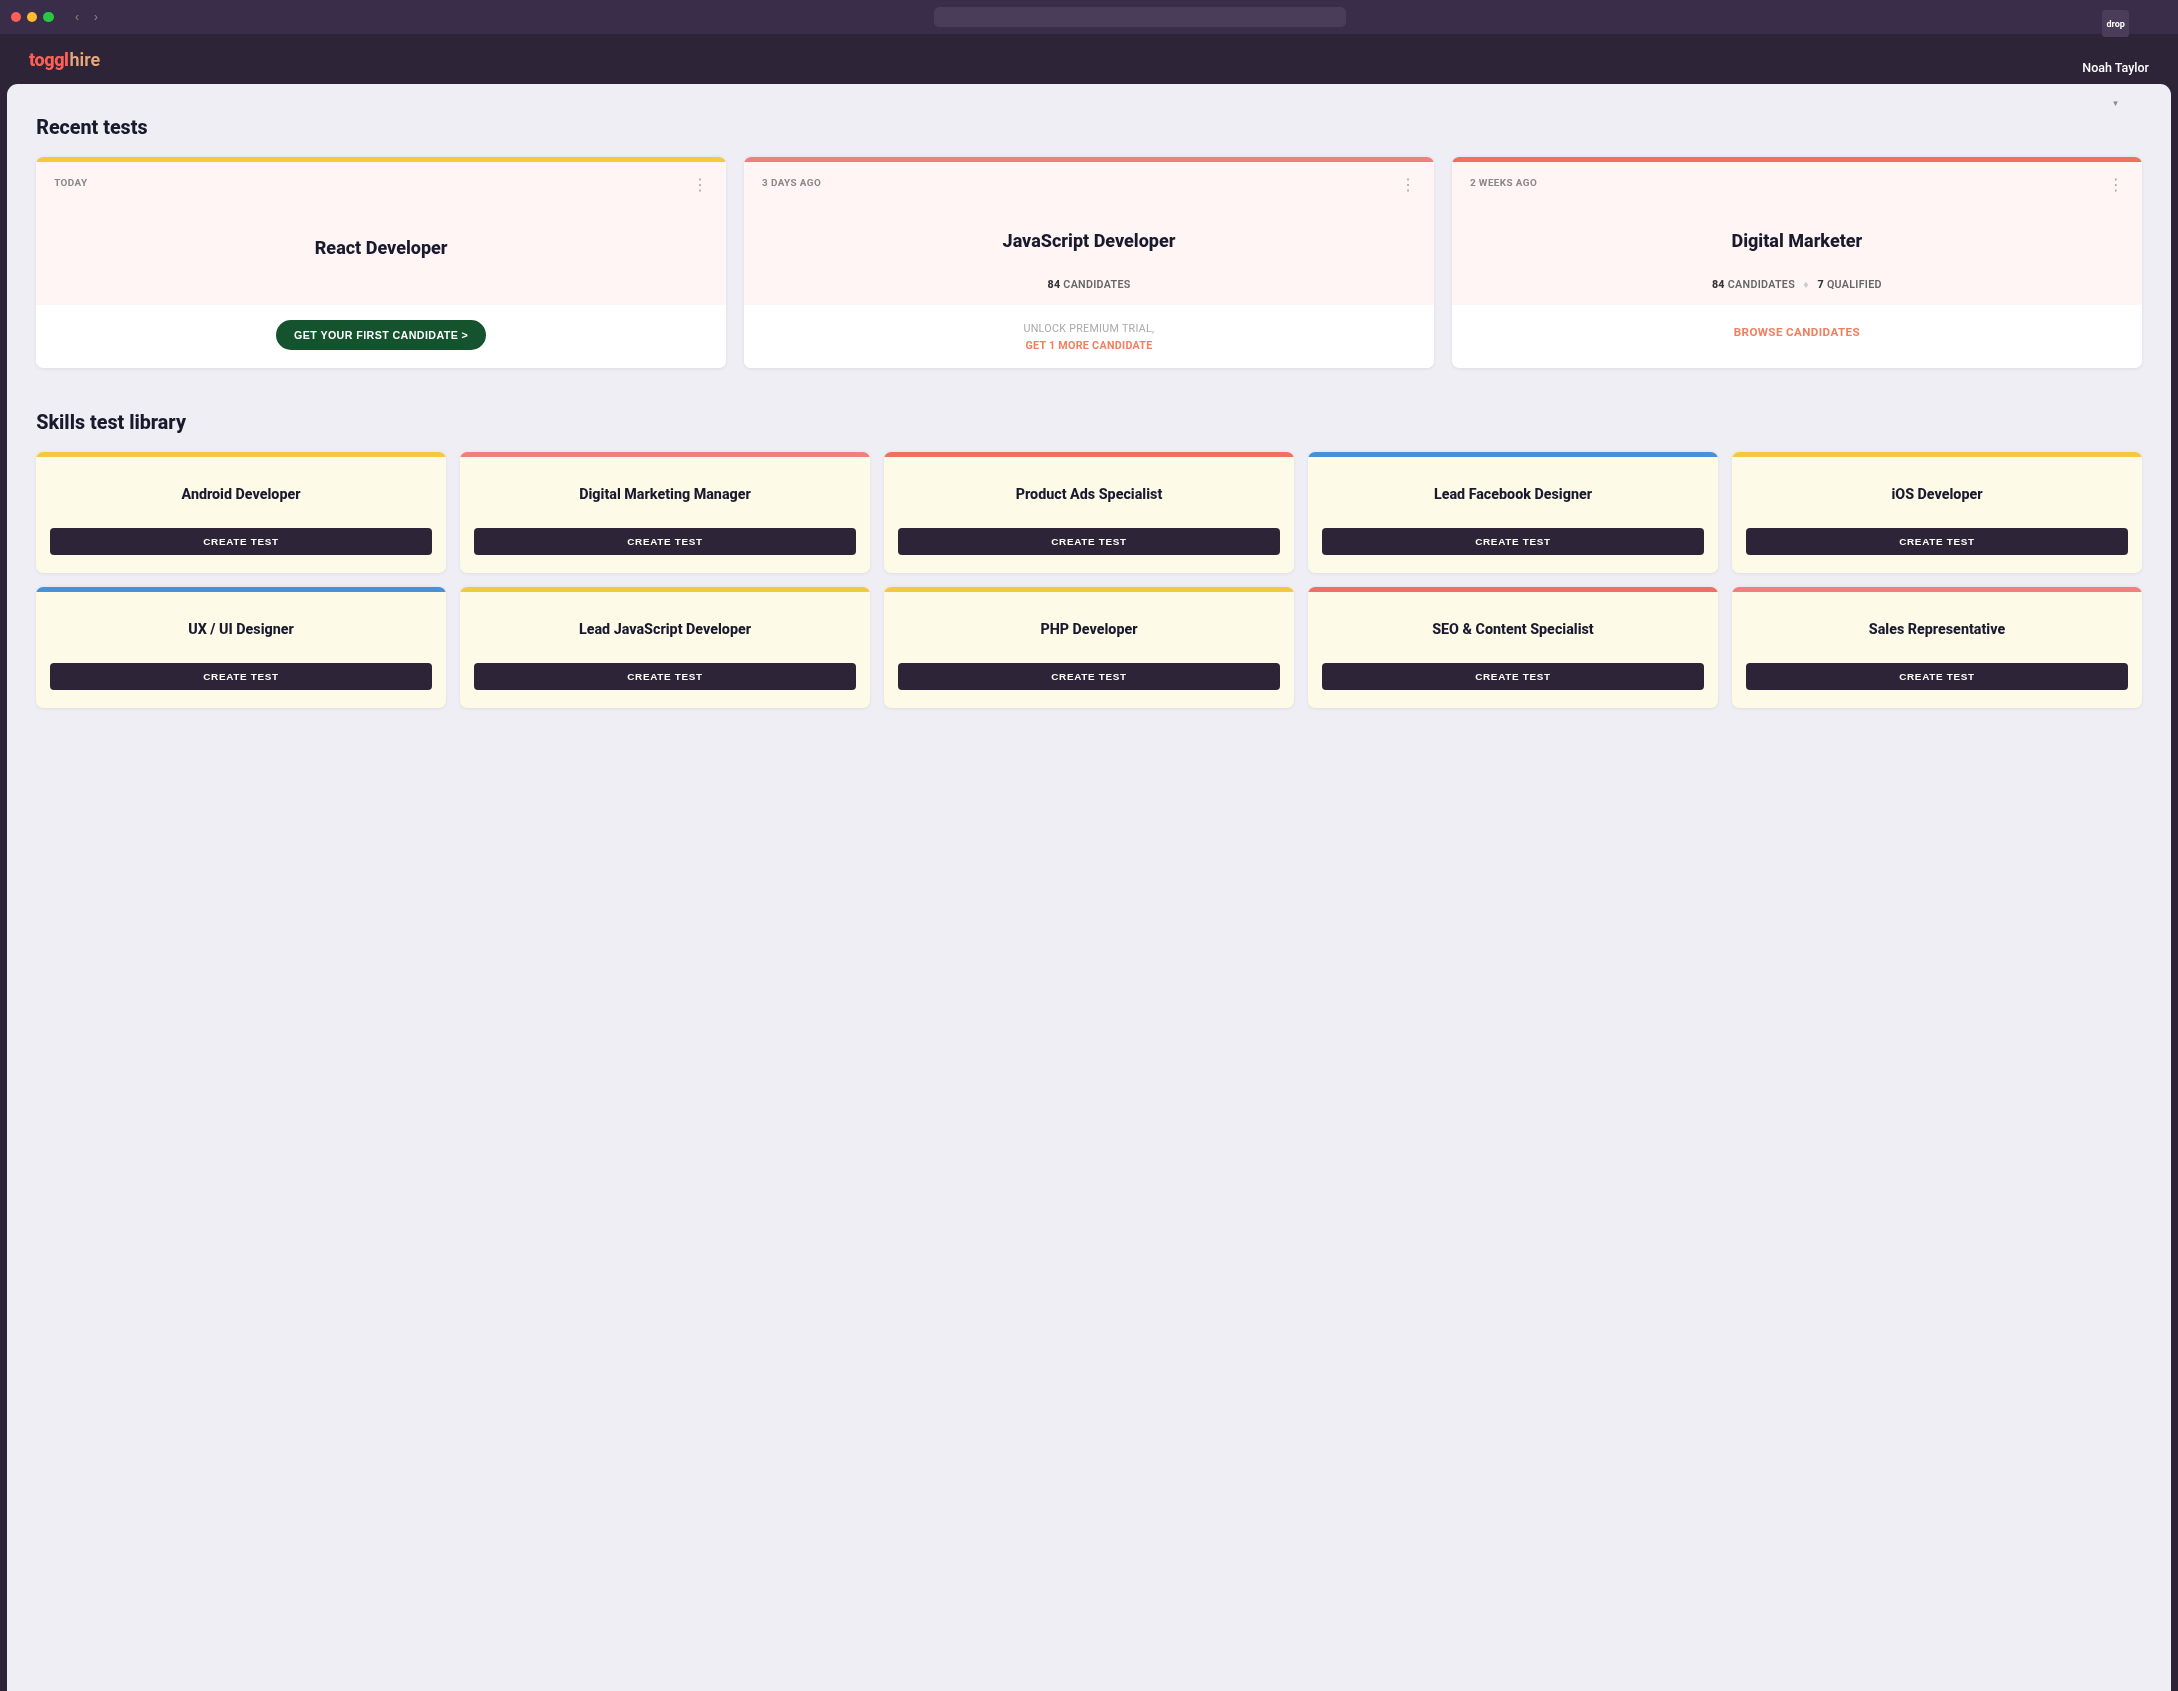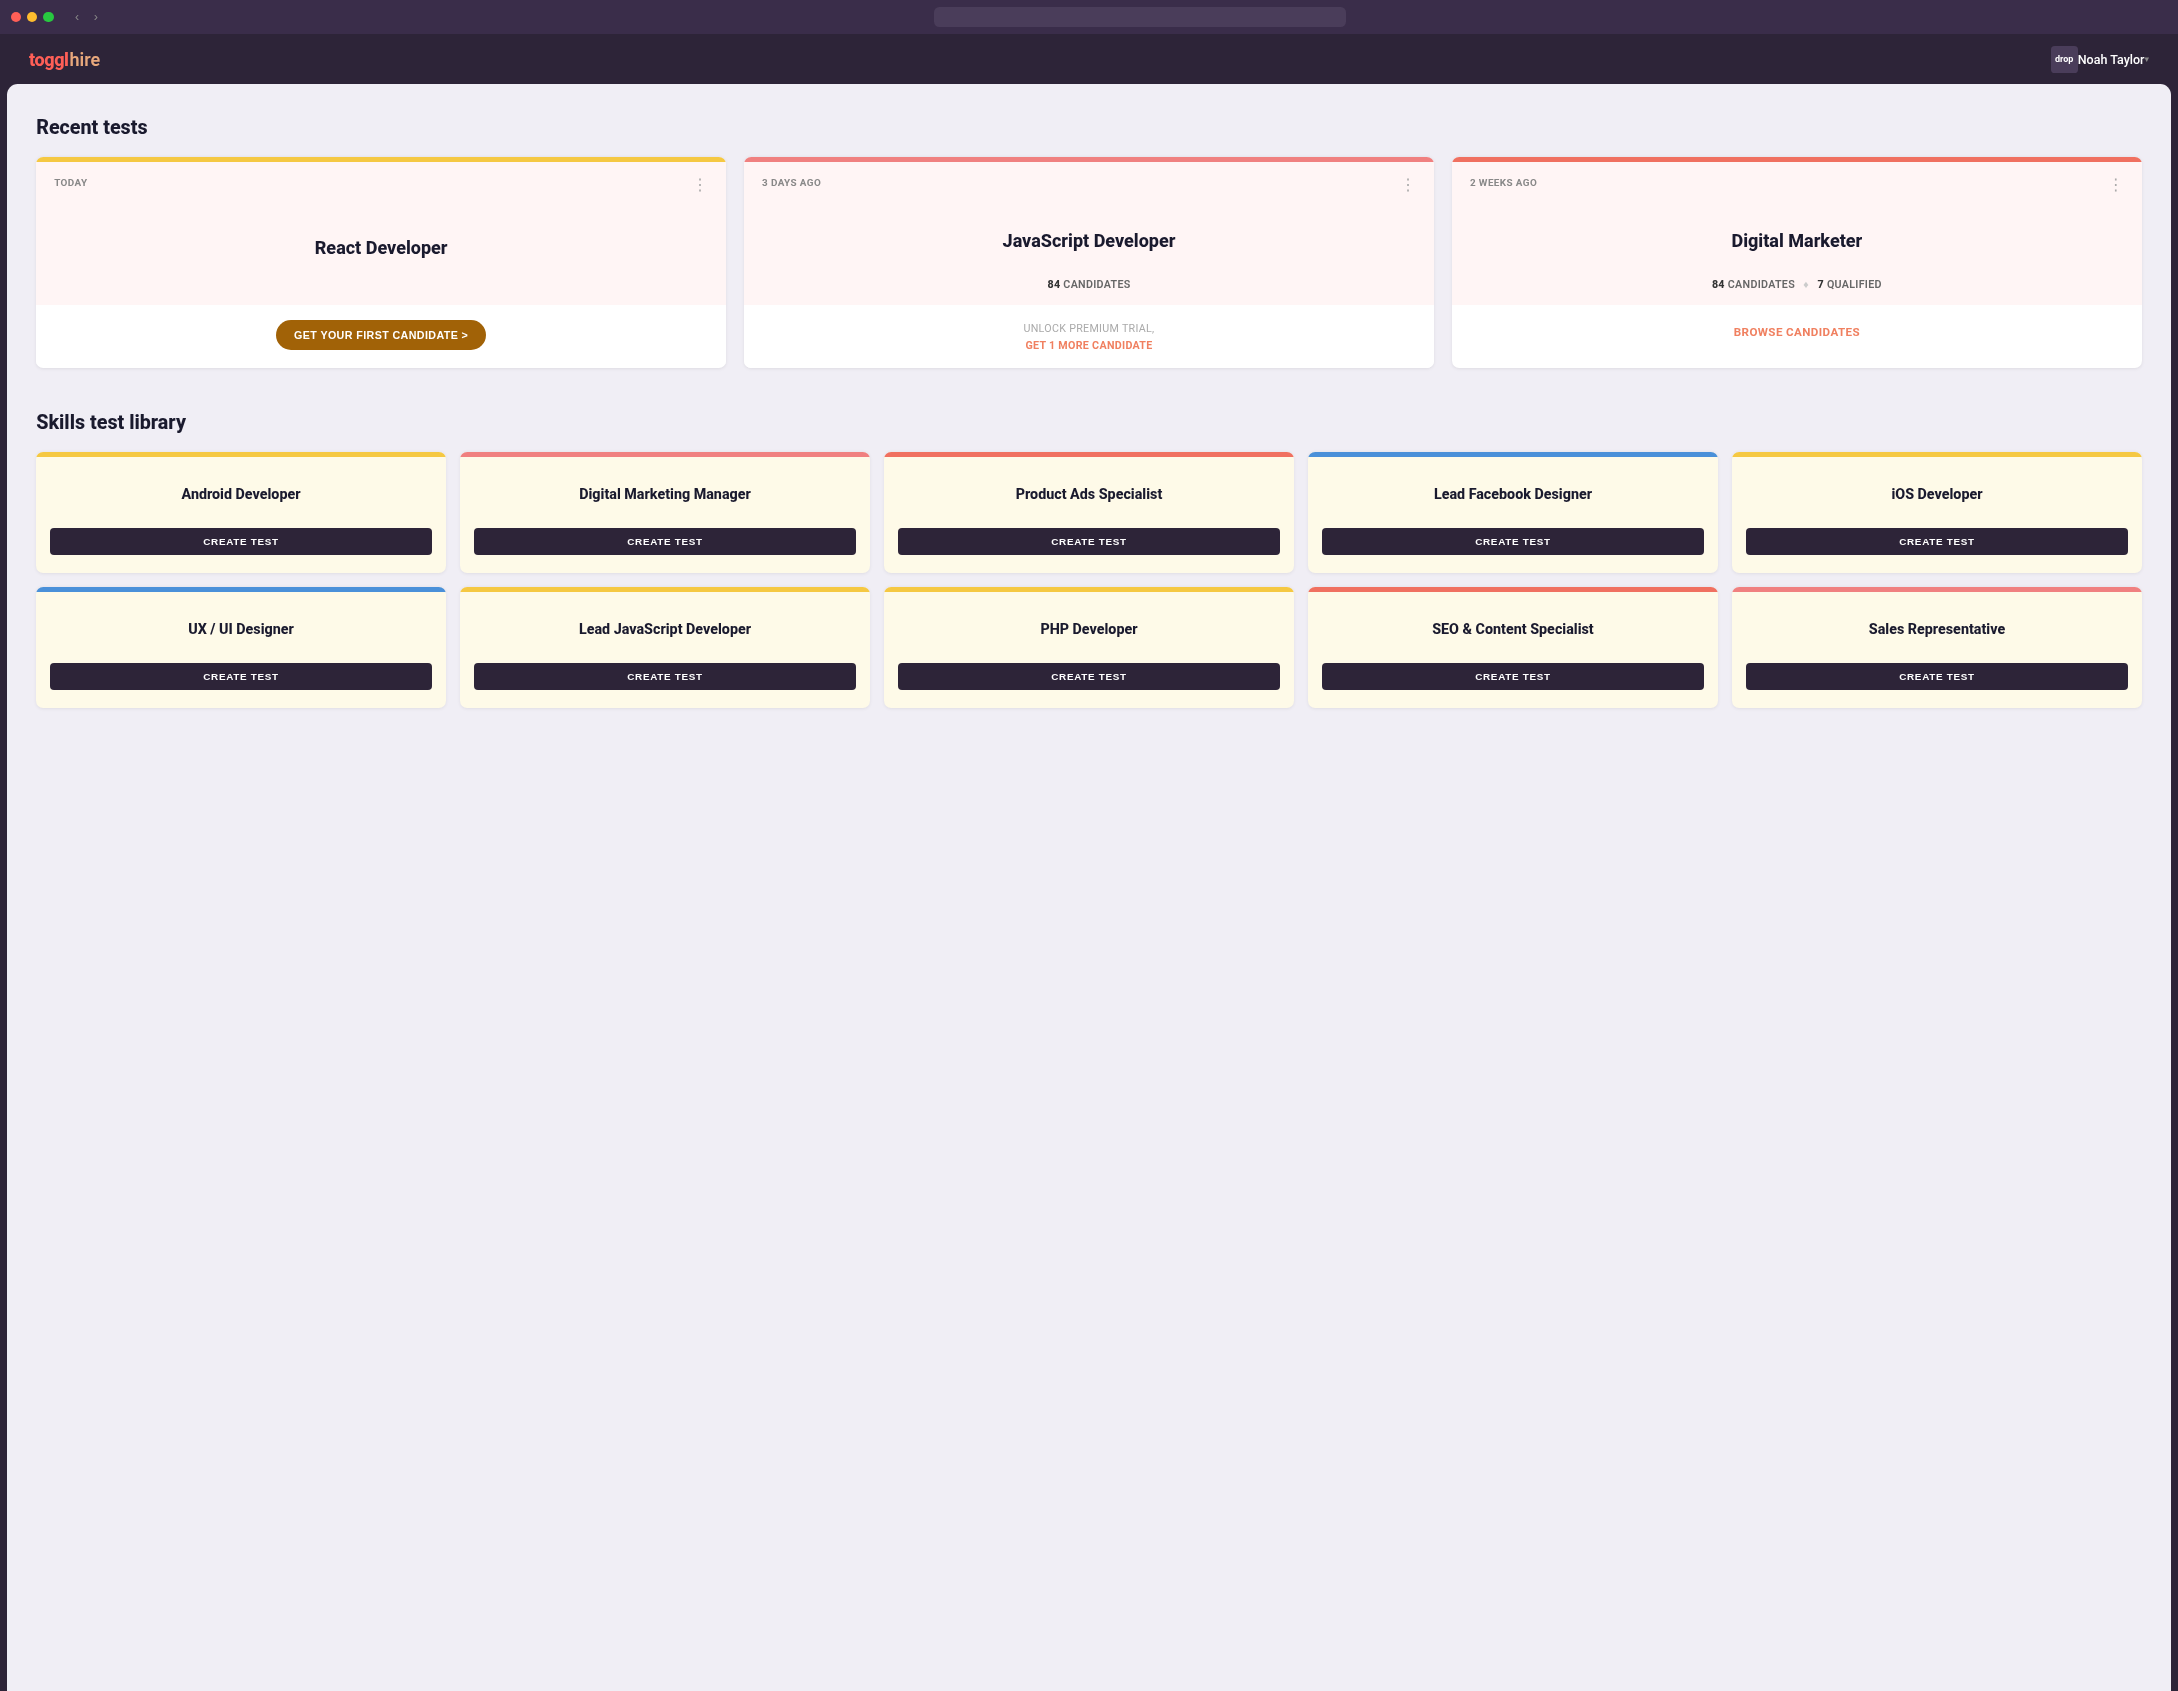--- a/index.html
+++ b/index.html
@@ -73,21 +73,22 @@
       letter-spacing: -0.4px;
     }
     .logo-text-hire {
       color: #e8a87c;
       font-weight: 600;
       font-size: 18px;
     }
     .user-area {
       display: flex;
       align-items: center;
-      gap: 0;
+      gap: 23px;
+      flex-direction: column;
     }
     .user-avatar {
       width: 27px;
       height: 27px;
       background: #4a3d5a;
       border-radius: 3.6px;
       display: flex;
       align-items: center;
       justify-content: center;
       font-size: 9px;
@@ -201,21 +202,21 @@
       padding: 14.3px 18px;
       background: #fff;
       text-align: center;
       min-height: 54px;
       display: flex;
       align-items: center;
       justify-content: center;
     }
 
     .btn-primary {
-      background: #a16207;
+      background: #14532d;
       color: #fff;
       border: none;
       border-radius: 15px;
       padding: 9px 18px;
       font-size: 10.7px;
       font-weight: 700;
       letter-spacing: 0.4px;
       text-transform: uppercase;
       cursor: pointer;
     }

